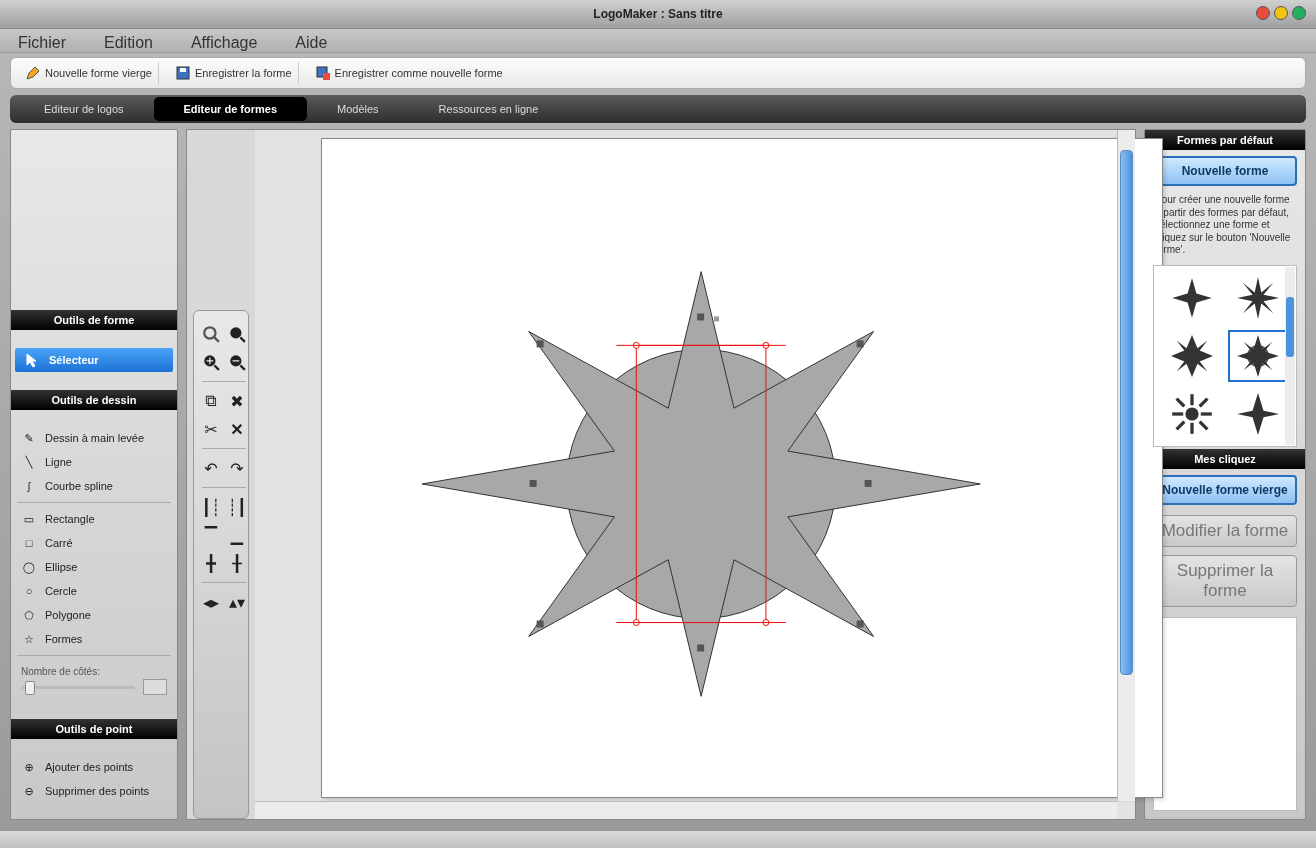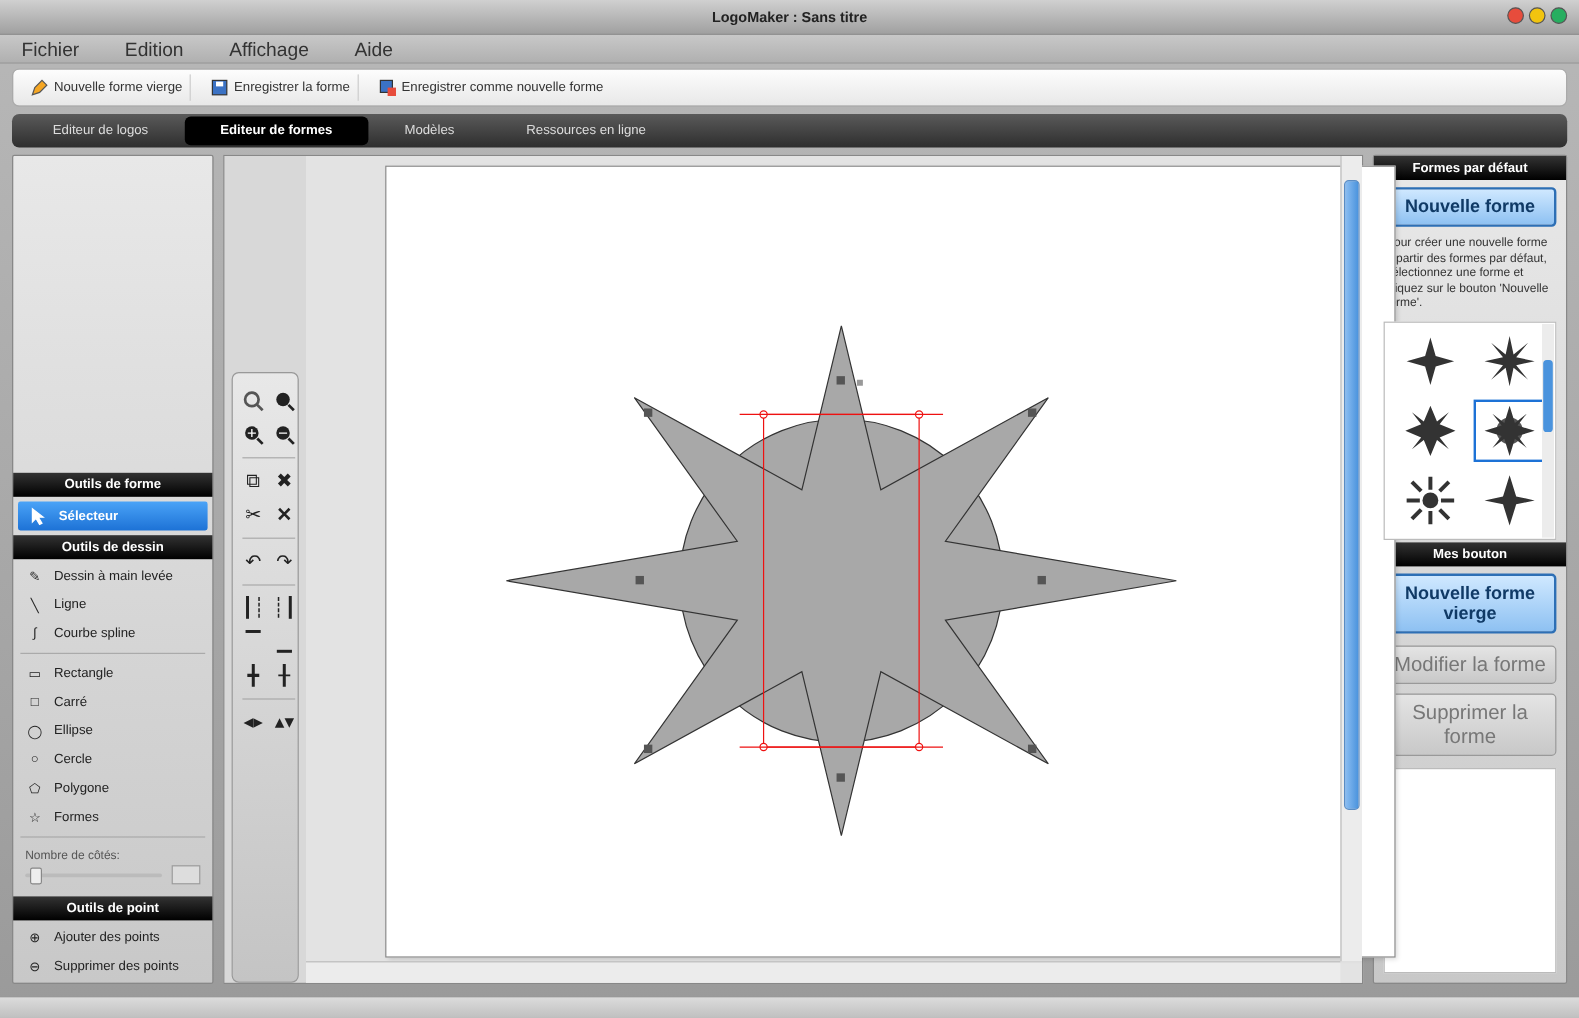--- a/index.html
+++ b/index.html
@@ -24,21 +24,21 @@
 .tab.active { background:#000; color:#fff; font-weight:bold; }
 
 .content { flex:1; display:flex; padding:0 10px 10px 10px; gap:8px; }
 
 .panel { background:linear-gradient(180deg,#e8e8e8,#c8c8c8); border:1px solid #888; border-radius:2px; }
 .panel-left { width:168px; display:flex; flex-direction:column;justify-content:flex-end; }
 .panel-right { width:162px; display:flex; flex-direction:column; }
 .panel-center { flex:1; position:relative; background:#d8d8d8; border:1px solid #888; display:flex; }
 
 .section-header { background:linear-gradient(180deg,#333,#000); color:#fff; font-size:11px; font-weight:bold; text-align:center; padding:4px 0; }
-.section-body { padding:2px 0; }
+.section-body { padding:16px 0; }
 .li { display:flex; align-items:center; gap:8px; padding:4px 10px; font-size:11px; color:#222; cursor:default; }
 .li.selected { background:linear-gradient(180deg,#4aa3f7,#1d72d6); color:#fff; font-weight:bold; border-radius:2px; margin:2px 4px; }
 .li .glyph { width:16px; height:16px; display:flex; align-items:center; justify-content:center; }
 .divider { height:1px; background:#aaa; margin:4px 6px; }
 
 .sides-label { font-size:10px; color:#555; padding:6px 10px 2px 10px; }
 .sides-row { display:flex; align-items:center; gap:8px; padding:0 10px 8px 10px; }
 .slider-track { flex:1; height:3px; background:#bbb; border-radius:2px; position:relative; }
 .slider-thumb { position:absolute; left:4px; top:-5px; width:10px; height:14px; background:#eee; border:1px solid #888; border-radius:2px; }
 .sides-num { width:24px; height:16px; background:#ddd; border:1px solid #999; }
@@ -47,21 +47,21 @@
 .vb { width:18px; height:18px; display:flex; align-items:center; justify-content:center; color:#222; }
 .vdiv { grid-column:1/-1; height:1px; background:#aaa; }
 
 .canvas-wrap { flex:1; margin:0 0 0 6px; position:relative; background:#e3e3e3; }
 .canvas-scroll-v { position:absolute; right:0; top:0; bottom:18px; width:18px; background:#ececec; border-left:1px solid #bbb; }
 .canvas-scroll-v .thumb { position:absolute; left:2px; right:2px; top:20px; height:525px; background:linear-gradient(90deg,#8cbef2,#4a93dd); border:1px solid #5a8cc4; border-radius:4px; }
 .canvas-scroll-h { position:absolute; left:0; right:18px; bottom:0; height:18px; background:#ececec; border-top:1px solid #bbb; }
 .canvas-page { position:absolute; left:66px; top:8px; width:842px; height:660px; background:#fff; border:1px solid #888; box-shadow:2px 2px 4px rgba(0,0,0,.15); }
 .canvas-page svg { width:100%; height:100%; }
 
-.blue-btn { background:linear-gradient(180deg,#cfe8ff,#8ec1f2); border:2px solid #2d6fb5; border-radius:4px; color:#103a66; font-weight:bold; font-size:15px; text-align:center; padding:6px 4px; margin:6px 8px; }
+.blue-btn { background:linear-gradient(180deg,#cfe8ff,#8ec1f2); border:2px solid #2d6fb5; border-radius:4px; color:#103a66; font-weight:bold; font-size:12px; text-align:center; padding:6px 4px; margin:6px 8px; }
 .gray-btn { background:linear-gradient(180deg,#e4e4e4,#c8c8c8); border:1px solid #999; border-radius:4px; color:#777; font-size:17px; text-align:center; padding:5px 4px; margin:4px 8px; }
 .info-text { font-size:10px; color:#333; padding:2px 10px 6px 10px; line-height:1.25; }
 
 .shape-grid { display:grid; grid-template-columns:1fr 1fr; gap:6px; padding:6px 8px; background:#fff; margin:2px 8px; border:1px solid #bbb; position:relative; }
 .shape-cell { height:52px; display:flex; align-items:center; justify-content:center; border:1px solid transparent; }
 .shape-cell.sel { border:2px solid #1d72d6; }
 .shape-cell svg { width:44px; height:44px; }
 .shape-scroll { position:absolute; right:1px; top:1px; bottom:1px; width:10px; background:#ececec; }
 .shape-scroll .th { position:absolute; left:1px; right:1px; top:30px; height:60px; background:#4a93dd; border-radius:3px; }
 
@@ -336,21 +336,21 @@
           </div>
         <div class="shape-cell">
             <svg viewBox="0 0 40 40">
               <path d="M20 1 L25 17 L39 20 L25 23 L20 39 L15 23 L1 20 L15 17 Z" fill="#333"></path>
             </svg>
           </div>
         <div class="shape-scroll">
             <div class="th"></div>
           </div>
       </div>
-      <div class="section-header">Mes bouton</div>
+      <div class="section-header">Mes cliquez</div>
       <div class="blue-btn">Nouvelle forme vierge</div>
       <div class="gray-btn">Modifier la forme</div>
       <div class="gray-btn">Supprimer la forme</div>
       <div style="flex:1;background:#fff;margin:6px 8px 8px 8px;border:1px solid #bbb;"></div>
     </div>
   </div>
 
   <div class="statusbar"></div>
 </div>
 

